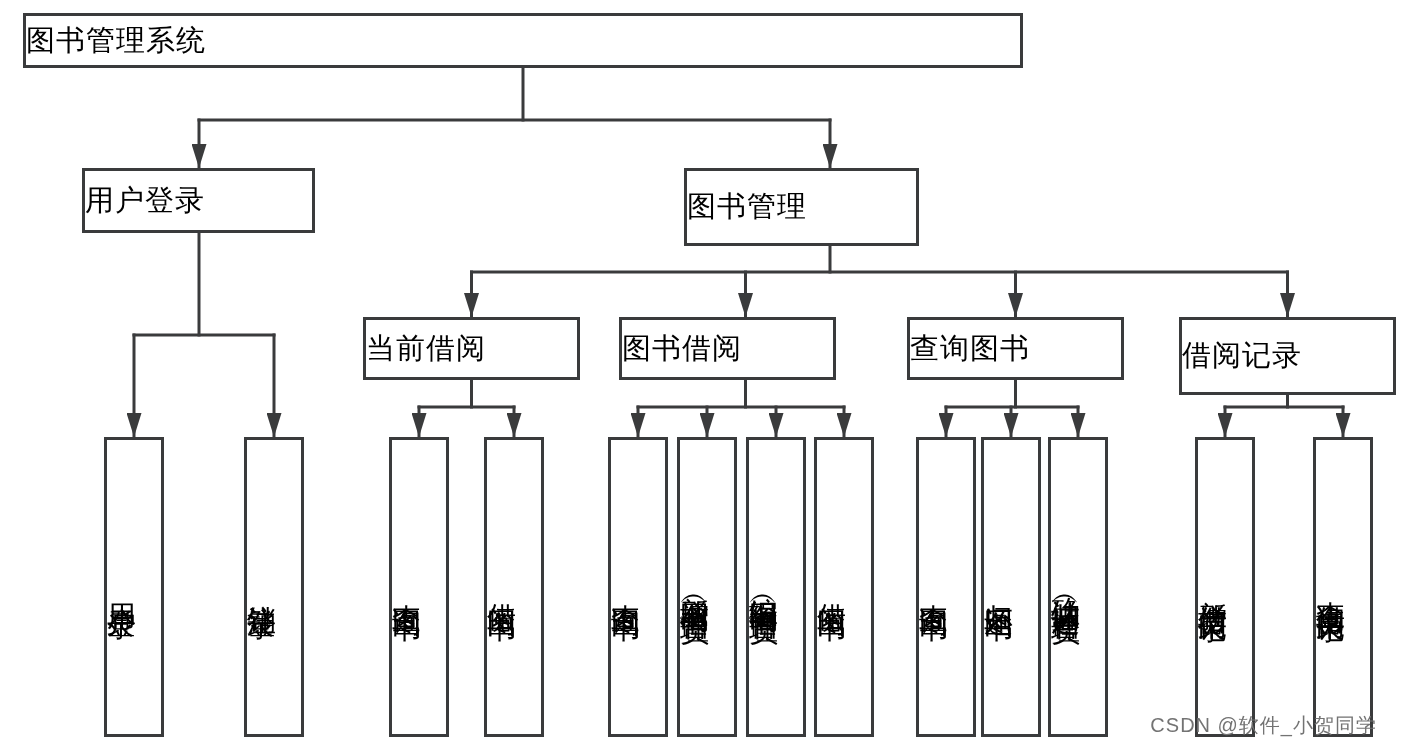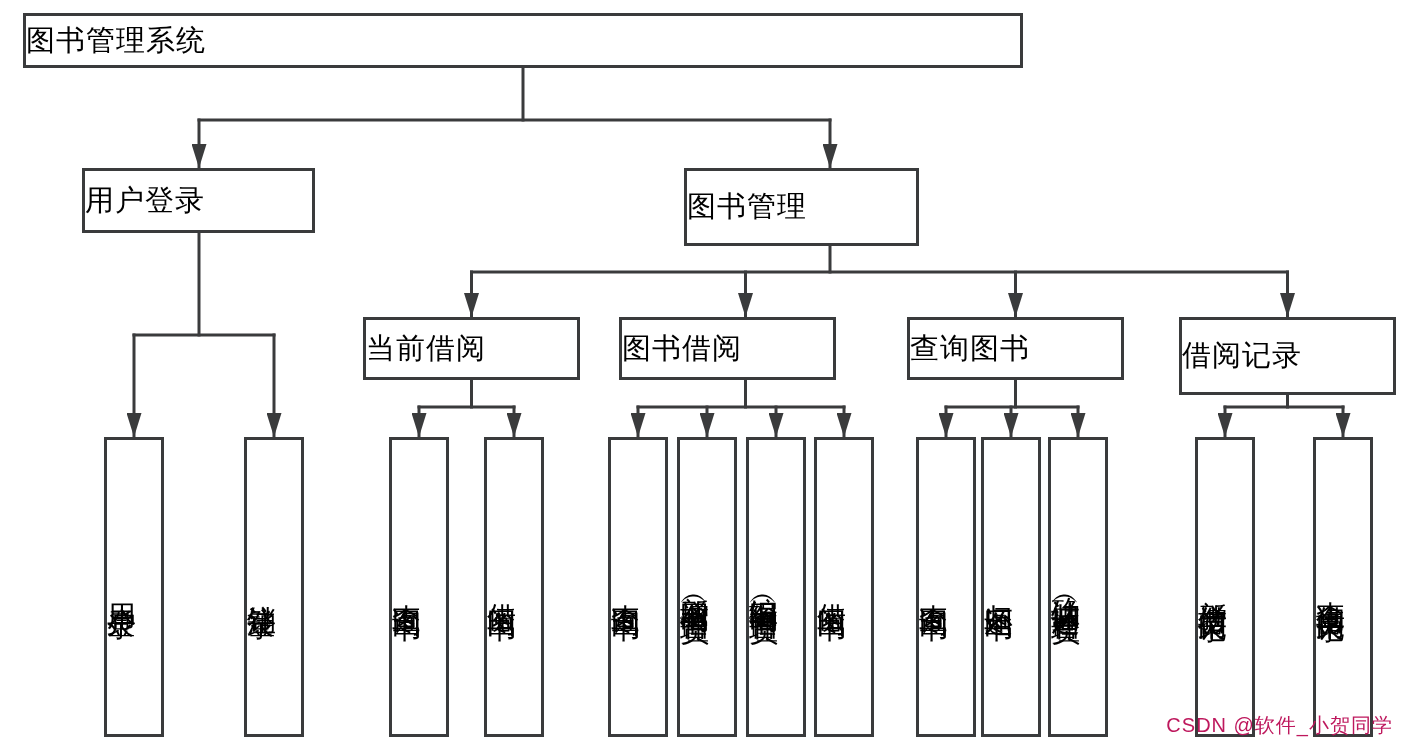--- a/index.html
+++ b/index.html
@@ -27,25 +27,25 @@
   .node.h span{letter-spacing:1px;white-space:nowrap;}
   .node.v span{
     writing-mode:vertical-rl;
     text-orientation:mixed;
     letter-spacing:3px;
     line-height:1;
     white-space:nowrap;
   }
   .watermark{
     position:absolute;
-    right:12px;
+    right:28px;
     bottom:8px;
     font-size:20px;
     letter-spacing:1px;
-    color:#be185d;
+    color:#737373;
     z-index:3;
     white-space:nowrap;
   }
 </style>
 </head>
 <body>
 
 <div class="canvas">
 
   <svg class="connectors" width="1405" height="747" viewBox="0 0 1405 747">

